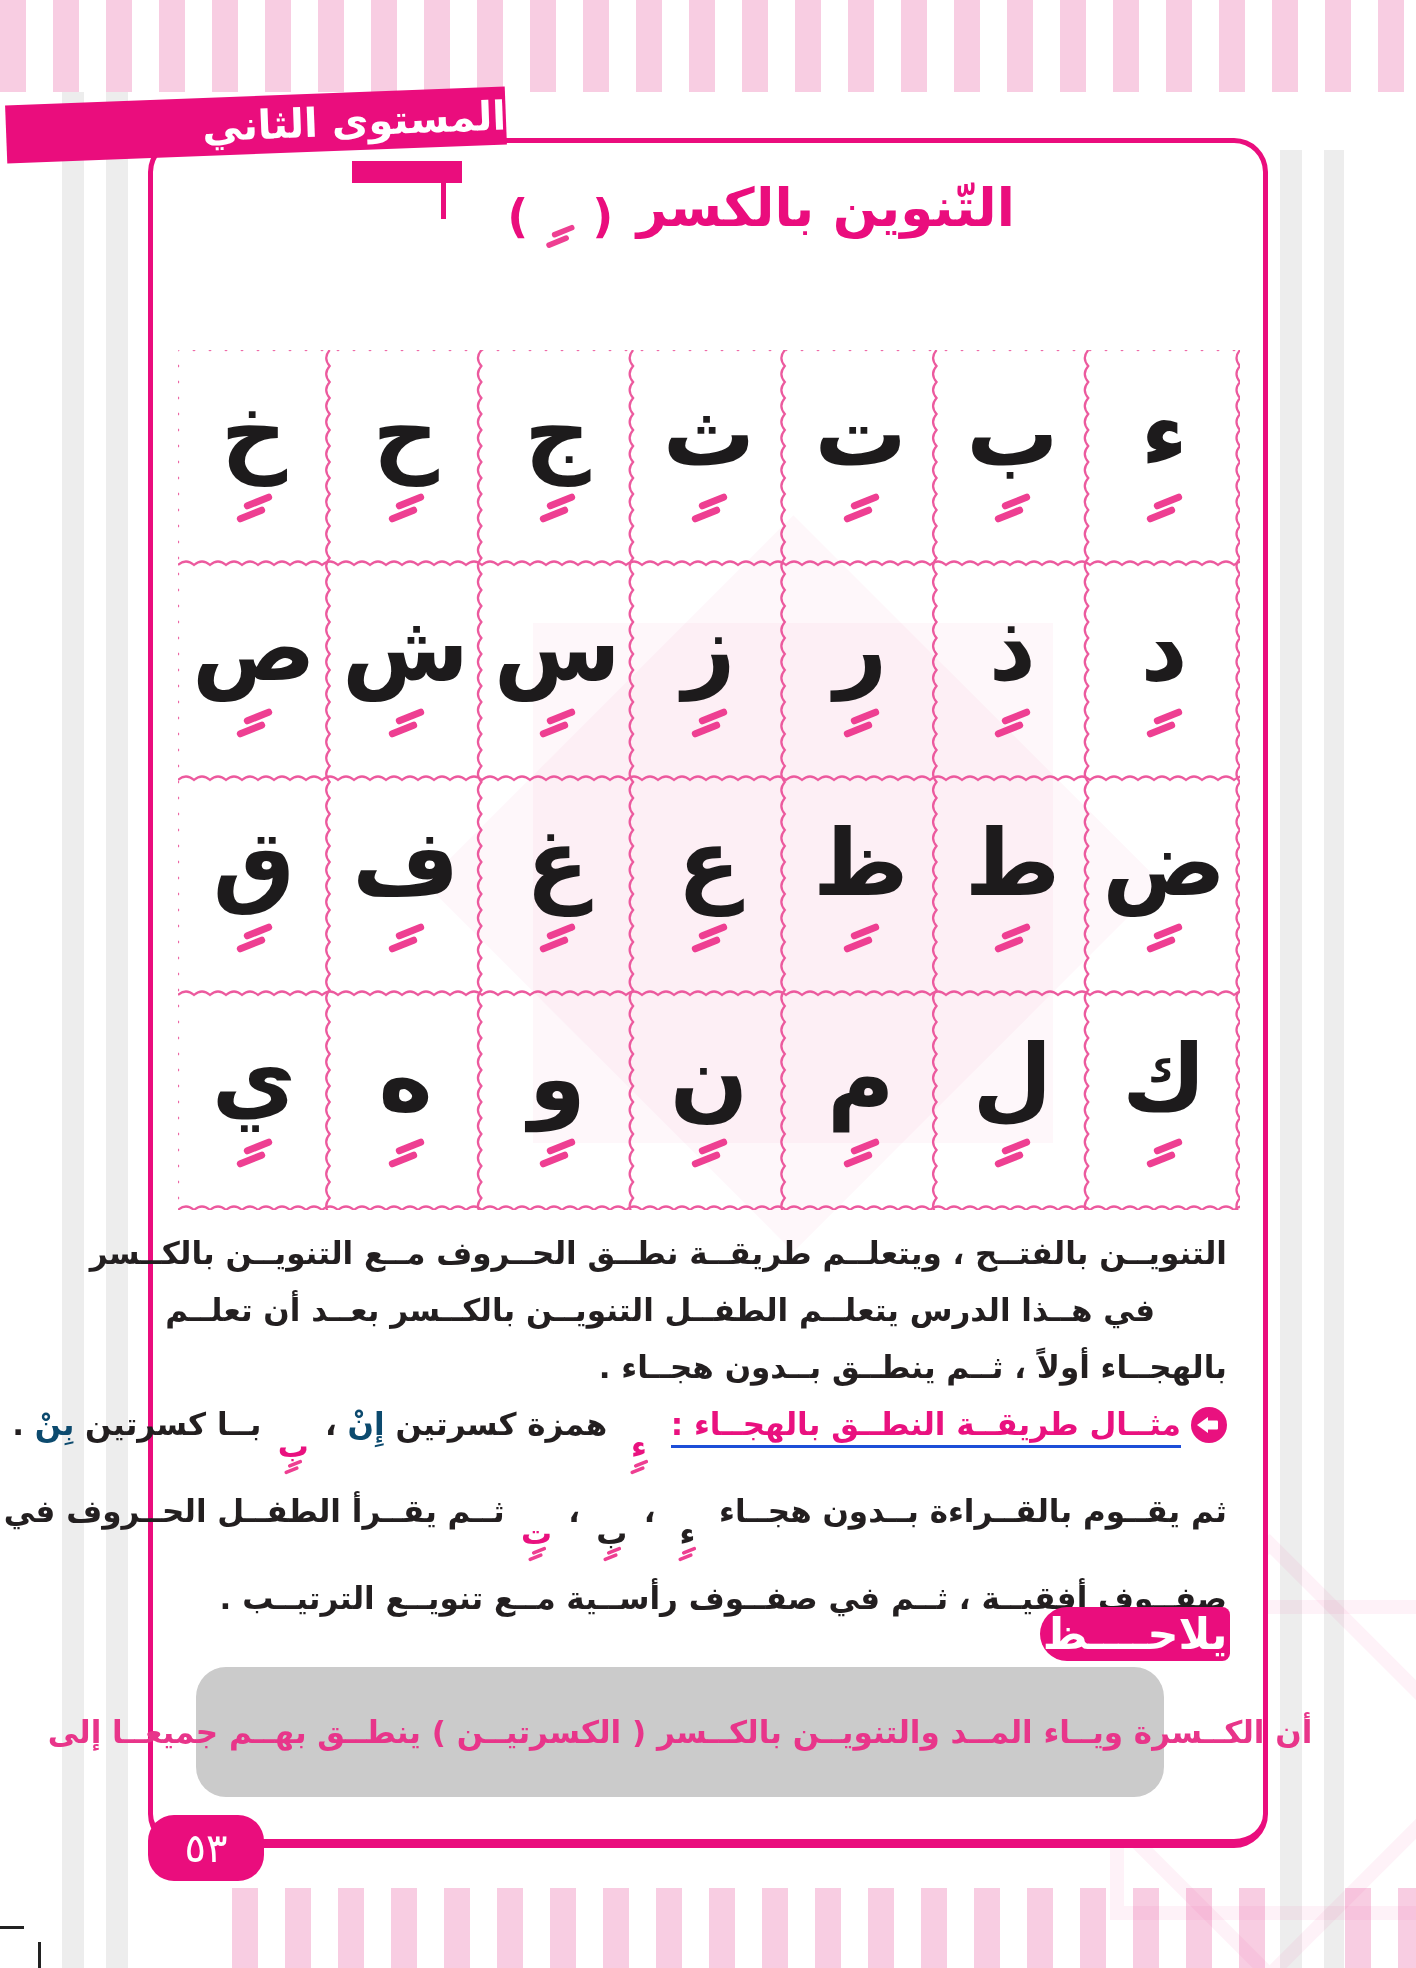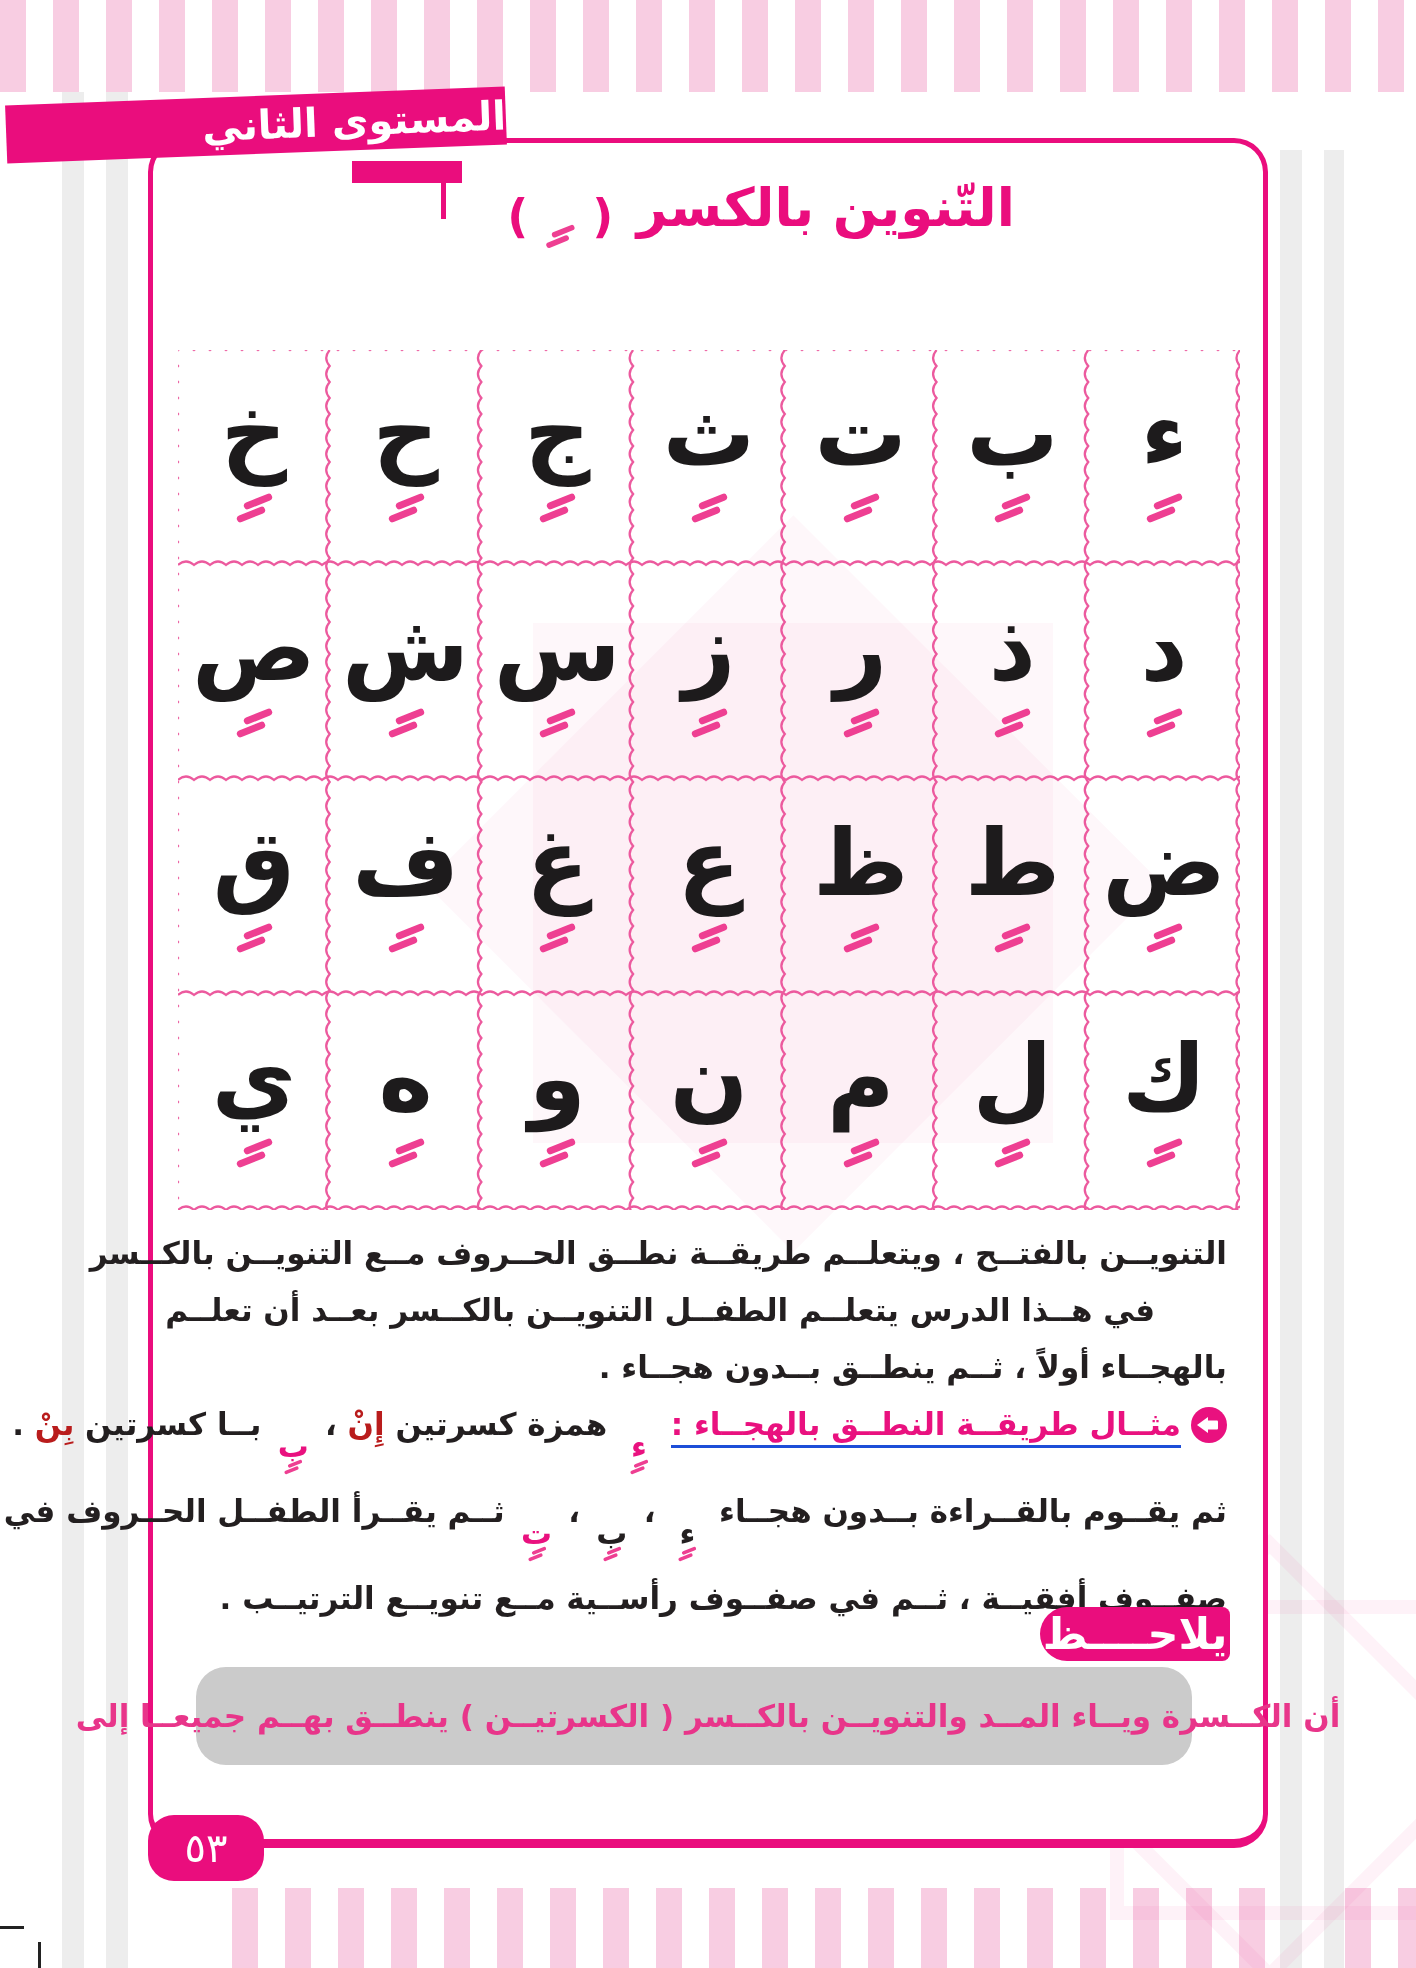--- a/index.html
+++ b/index.html
@@ -62,41 +62,41 @@
   .cell{position:relative;display:flex;flex-direction:column;align-items:center;padding-top:26px;
      box-sizing:border-box;}
   .cell .glyph{height:116px;display:flex;align-items:center;font-size:92px;line-height:1;
      color:#1d1b1c;font-weight:bold;}
   .cell .kas{margin-top:4px;}
 
   
   .paragraph{position:absolute;right:36px;left:40px;top:1082px;text-align:right;color:#231f20;}
   .pline{font-size:31px;font-weight:bold;line-height:57px;white-space:nowrap;}
   .pline.indent{padding-right:72px;}
-  .seg-p{color:#b91c1c;}
+  .seg-p{color:#0c4a6e;}
   .seg-pu{color:#e9117f;border-bottom:3px solid #1d4ed8;padding-bottom:3px;}
   .diatok{display:inline-flex;flex-direction:column;align-items:center;vertical-align:-22px;
      margin:0 3px;line-height:1;}
   .diatok .dl{font-size:31px;line-height:31px;font-weight:bold;}
   .diatok.pink .dl{color:#e9117f;}
   .diatok .kas{transform:scale(.5);transform-origin:center top;margin-top:-1px;height:22px;}
   .arrow-bullet{display:inline-block;width:36px;height:36px;border-radius:50%;background:#e9117f;
      position:relative;vertical-align:-8px;margin-left:10px;}
   .arrow-bullet::before{content:'';position:absolute;left:6px;top:50%;transform:translateY(-50%);
      border-top:8px solid transparent;border-bottom:8px solid transparent;border-right:11px solid #fff;}
   .arrow-bullet::after{content:'';position:absolute;left:16px;top:50%;transform:translateY(-50%);
      width:11px;height:9px;background:#fff;border-radius:1px;}
 
   
   .note-label{position:absolute;left:887px;top:1464px;width:190px;height:54px;background:#ea0d7d;
      border-radius:28px 8px 8px 28px;display:flex;align-items:center;justify-content:center;
      color:#fff;font-size:43px;font-weight:bold;}
-  .note-box{position:absolute;left:43px;top:1524px;width:968px;height:98px;background:#cbcbcb;
+  .note-box{position:absolute;left:43px;top:1524px;width:968px;height:130px;background:#cbcbcb;
      border-radius:30px;display:flex;flex-direction:column;align-items:center;justify-content:center;
-     color:#e8358a;text-align:center;padding-left:28px;}
+     color:#e8358a;text-align:center;}
   .note-box .nline{font-size:31px;font-weight:bold;line-height:54px;white-space:nowrap;}
 
   
   .page-pill{position:absolute;left:148px;top:1815px;width:116px;height:66px;background:#ea0d7d;
      border-radius:26px;display:flex;align-items:center;justify-content:center;color:#fff;
      font-size:40px;font-weight:normal;}
 
   
   .cm-h{position:absolute;left:0;top:1926px;width:24px;height:3px;background:#222;}
   .cm-v{position:absolute;left:38px;top:1942px;width:3px;height:26px;background:#222;}

